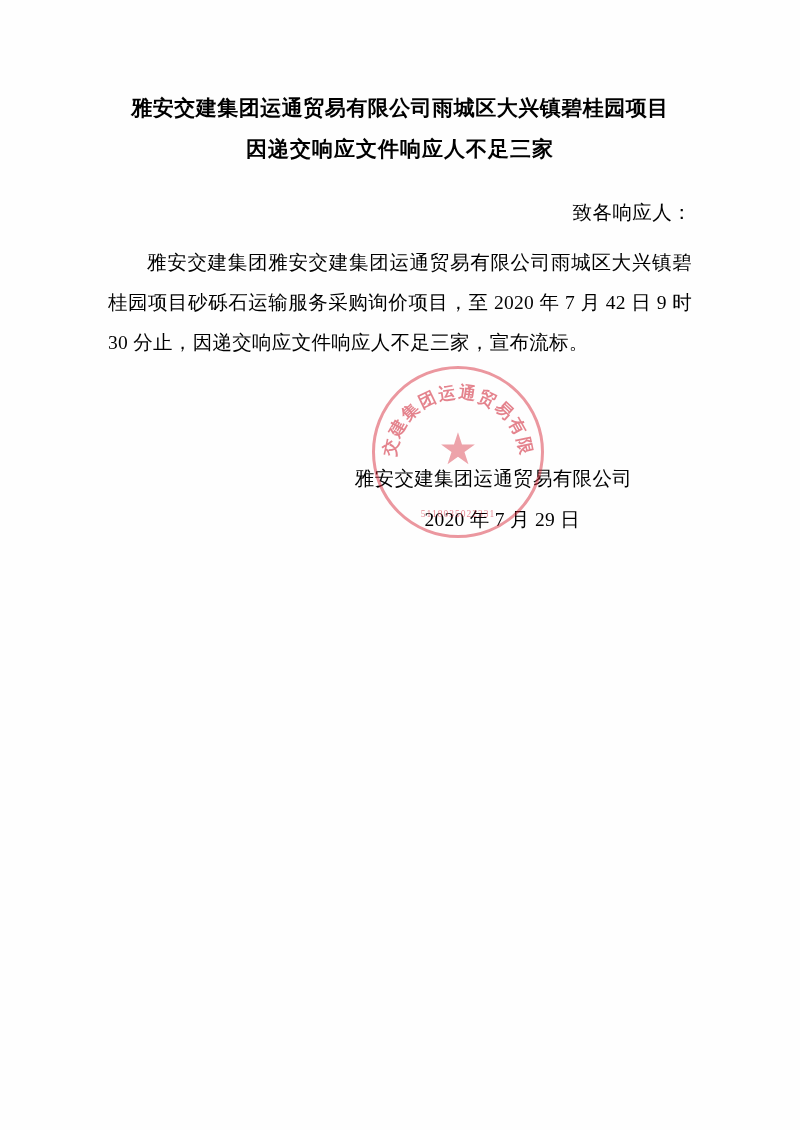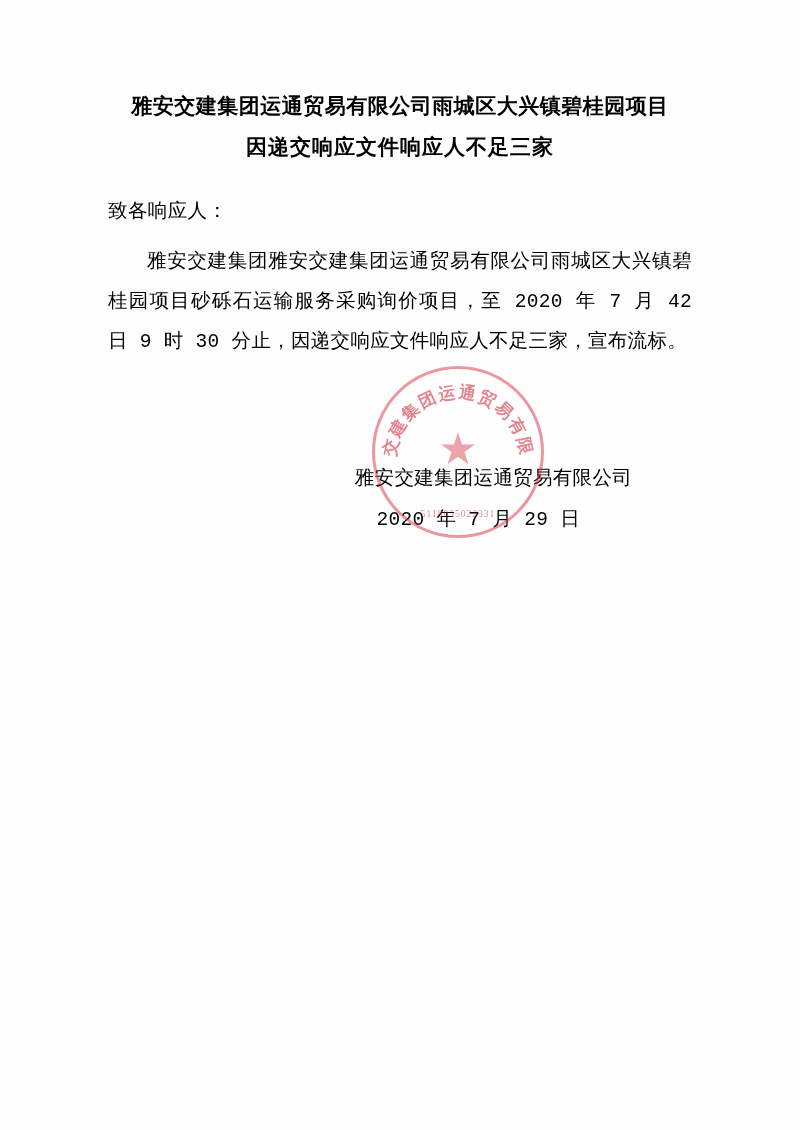--- a/index.html
+++ b/index.html
@@ -20,21 +20,20 @@
     position: absolute;
     inset: 0;
     background: #fefefe;
   }
 
   .doc-body {
     position: absolute;
     left: 108px;
     top: 88px;
     width: 584px;
-    font-family: Liberation Mono, monospace;
   }
 
   .title-block {
     text-align: center;
     font-weight: bold;
     font-size: 21px;
     line-height: 1.95;
     letter-spacing: 0.5px;
   }
   .title-line {
@@ -42,20 +41,21 @@
   }
   .title-line-2 {
     letter-spacing: 1px;
   }
 
   .salutation {
     margin-top: 26px;
     font-size: 19.5px;
     line-height: 1.7;
     letter-spacing: 0.4px;
+    text-align: right;
   }
 
   .para {
     margin-top: 14px;
     font-size: 19.5px;
     line-height: 2.05;
     text-align: justify;
     text-justify: inter-ideograph;
     text-indent: 2em;
     letter-spacing: 0.3px;

